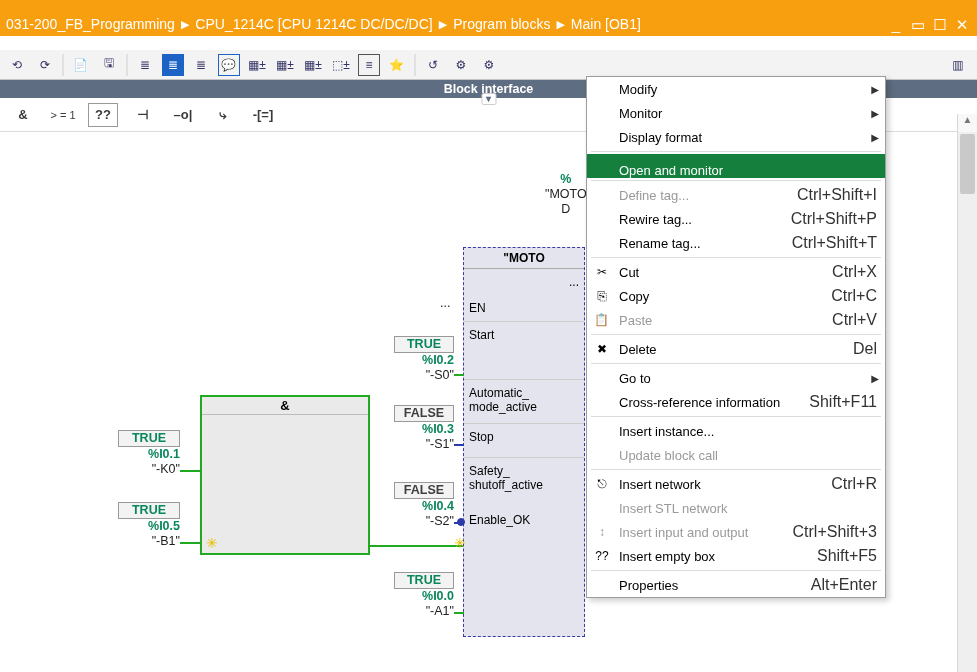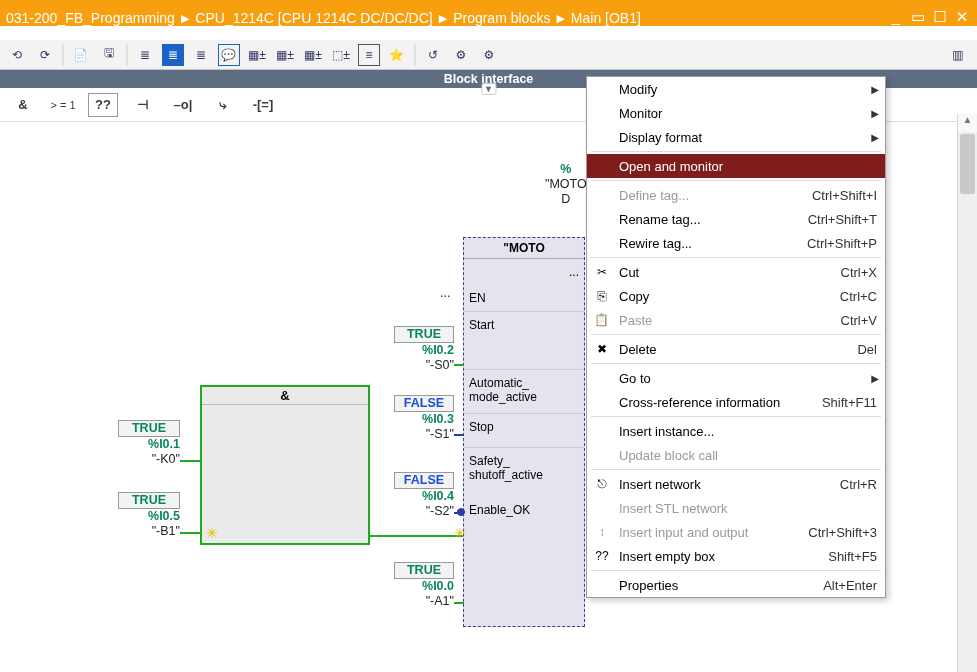--- a/index.html
+++ b/index.html
@@ -1,19 +1,19 @@
 <!DOCTYPE html>
 <html><head>
 <meta charset="utf-8">
 <style>
   * { box-sizing: border-box; margin:0; padding:0; }
   body { font-family: "Segoe UI", Tahoma, Arial, sans-serif; font-size:12.5px; background:#fff; width:977px; height:672px; overflow:hidden; position:relative; }
 
   
-  .titlebar { background:#F89F0F; color:#fff; font-size:14px; height:26px; display:flex; align-items:flex-end; padding:0 6px; justify-content:space-between; }
+  .titlebar { background:#F89F0F; color:#fff; font-size:14px; height:36px; display:flex; align-items:flex-start; padding:16px 6px; justify-content:space-between; }
   .titlebar .crumbs { display:flex; gap:3px; align-items:center; }
   .titlebar .sep { color:#fff; padding:0 3px; font-size:11px;}
   .titlebar .crumb { white-space:nowrap; }
   .titlebar .winbtns { display:flex; gap:4px; font-size:15px; }
   .winbtns span { display:inline-block; width:18px; text-align:center; }
 
   .toolrow { background:#f3f3f3; border-bottom:1px solid #c5c5c5; height:30px; }
   .toolrow-inner { display:flex; align-items:center; height:100%; padding-left:6px; gap:6px;}
   .tbtn { width:22px; height:22px; border:none; background:transparent; display:flex; align-items:center; justify-content:center; font-size:12px; color:#336; }
   .tsep { width:2px; height:22px; background:#e1e1e1; }
@@ -25,43 +25,43 @@
   .opbtn { width:30px; height:24px; display:flex; align-items:center; justify-content:center; border:none; background:transparent; font-size:13px; font-weight:bold; color:#3a3a3a;}
   .opbtn.box { border:1px solid #999;}
   .canvas-wrap { position:relative; height:580px; background:#fff; overflow:hidden; }
   .vscroll { position:absolute; top:114px; right:0; width:20px; bottom:0; background:#efefef; border-left:1px solid #d7d7d7;}
   .vscroll .arrow { height:18px; text-align:center; color:#777; font-size:10px; background:#f8f8f8;}
   .vscroll .thumb { height:60px; margin:2px; background:#c9c9c9; border-radius:2px;}
 
   
   .tagbox { position:absolute; text-align:right; font-size:12.5px; line-height:15px; }
   .tagbox .v-true { color:#0a875a; font-weight:600; }
-  .tagbox .v-false { color:#1d4ed8; font-weight:600; }
+  .tagbox .v-false { color:#404040; font-weight:600; }
   .tagbox .addr { color:#0a875a; font-weight:600; }
   .tagbox .name { color:#222; }
 
   .andbox { position:absolute; width:170px; height:160px; border:2px solid #20aa20; background:#eaeaea; }
   .andbox .head { text-align:center; font-weight:600; font-size:13px; background:#eaeaea; padding:1px 0; border-bottom:1px solid #bbb;}
   .spark { color:#e6c000; font-size:14px; position:absolute; }
 
   .fbblock { position:absolute; width:122px; border:1px dashed #3a3aa8; background:#e4e4ee; }
   .fbblock .head { text-align:center; font-weight:bold; padding:3px 2px; font-size:12px; border-bottom:1px solid #aaa; }
   .fbblock .port { font-size:12px; padding:6px 5px; }
   .fbblock .port.sep { border-top:1px solid #ccc; }
 
   .wire { position:absolute; background:#20aa20; height:2px; }
   .wire.dash { background:transparent; border-top:2px dashed #2a3aa8; height:0;}
   .dot { position:absolute; width:8px; height:8px; border-radius:4px; background:#2a3aa8; border:1px solid #2a3aa8;}
 
   
   .ctx { position:absolute; top:76px; left:586px; width:300px; background:#fff; border:1px solid #9c9c9c; box-shadow:3px 3px 6px rgba(0,0,0,.2); z-index:50; font-size:13px; }
   .ctx .item { height:24px; display:flex; align-items:center; padding-left:32px; padding-right:8px; position:relative; cursor:default;}
-  .ctx .item .kb { margin-left:auto; color:#333; font-size:13px;}
+  .ctx .item .kb { margin-left:auto; color:#333; font-size:16px;}
   .ctx .item.disabled { color:#9a9a9a; }
-  .ctx .item.hl { background:#7f1d1d; color:#fff; }
+  .ctx .item.hl { background:#15803d; color:#fff;align-items:flex-end; }
   .ctx .item .sub { position:absolute; right:6px; font-size:10px; color:#333;}
   .ctx .sep { height:1px; margin:2px 4px; background:#dcdcdc; }
   .ctx .icon { position:absolute; left:7px; width:16px; text-align:center; font-size:12px;}
 
 </style>
 </head>
 <body>
 
 <div class="titlebar">
   <div class="crumbs">
@@ -222,26 +222,26 @@
     <div class="sep"></div>
     <div class="item hl">
       <span>Open and monitor</span>
     </div>
     <div class="sep"></div>
     <div class="item disabled">
       <span>Define tag...</span>
       <span class="kb">Ctrl+Shift+I</span>
     </div>
     <div class="item">
+      <span>Rewire tag...</span>
+      <span class="kb">Ctrl+Shift+P</span>
+    </div>
+    <div class="item">
       <span>Rename tag...</span>
       <span class="kb">Ctrl+Shift+T</span>
-    </div>
-    <div class="item">
-      <span>Rewire tag...</span>
-      <span class="kb">Ctrl+Shift+P</span>
     </div>
     <div class="sep"></div>
     <div class="item">
       <span class="icon">✂</span>
       <span>Cut</span>
       <span class="kb">Ctrl+X</span>
     </div>
     <div class="item">
       <span class="icon">⎘</span>
       <span>Copy</span>

